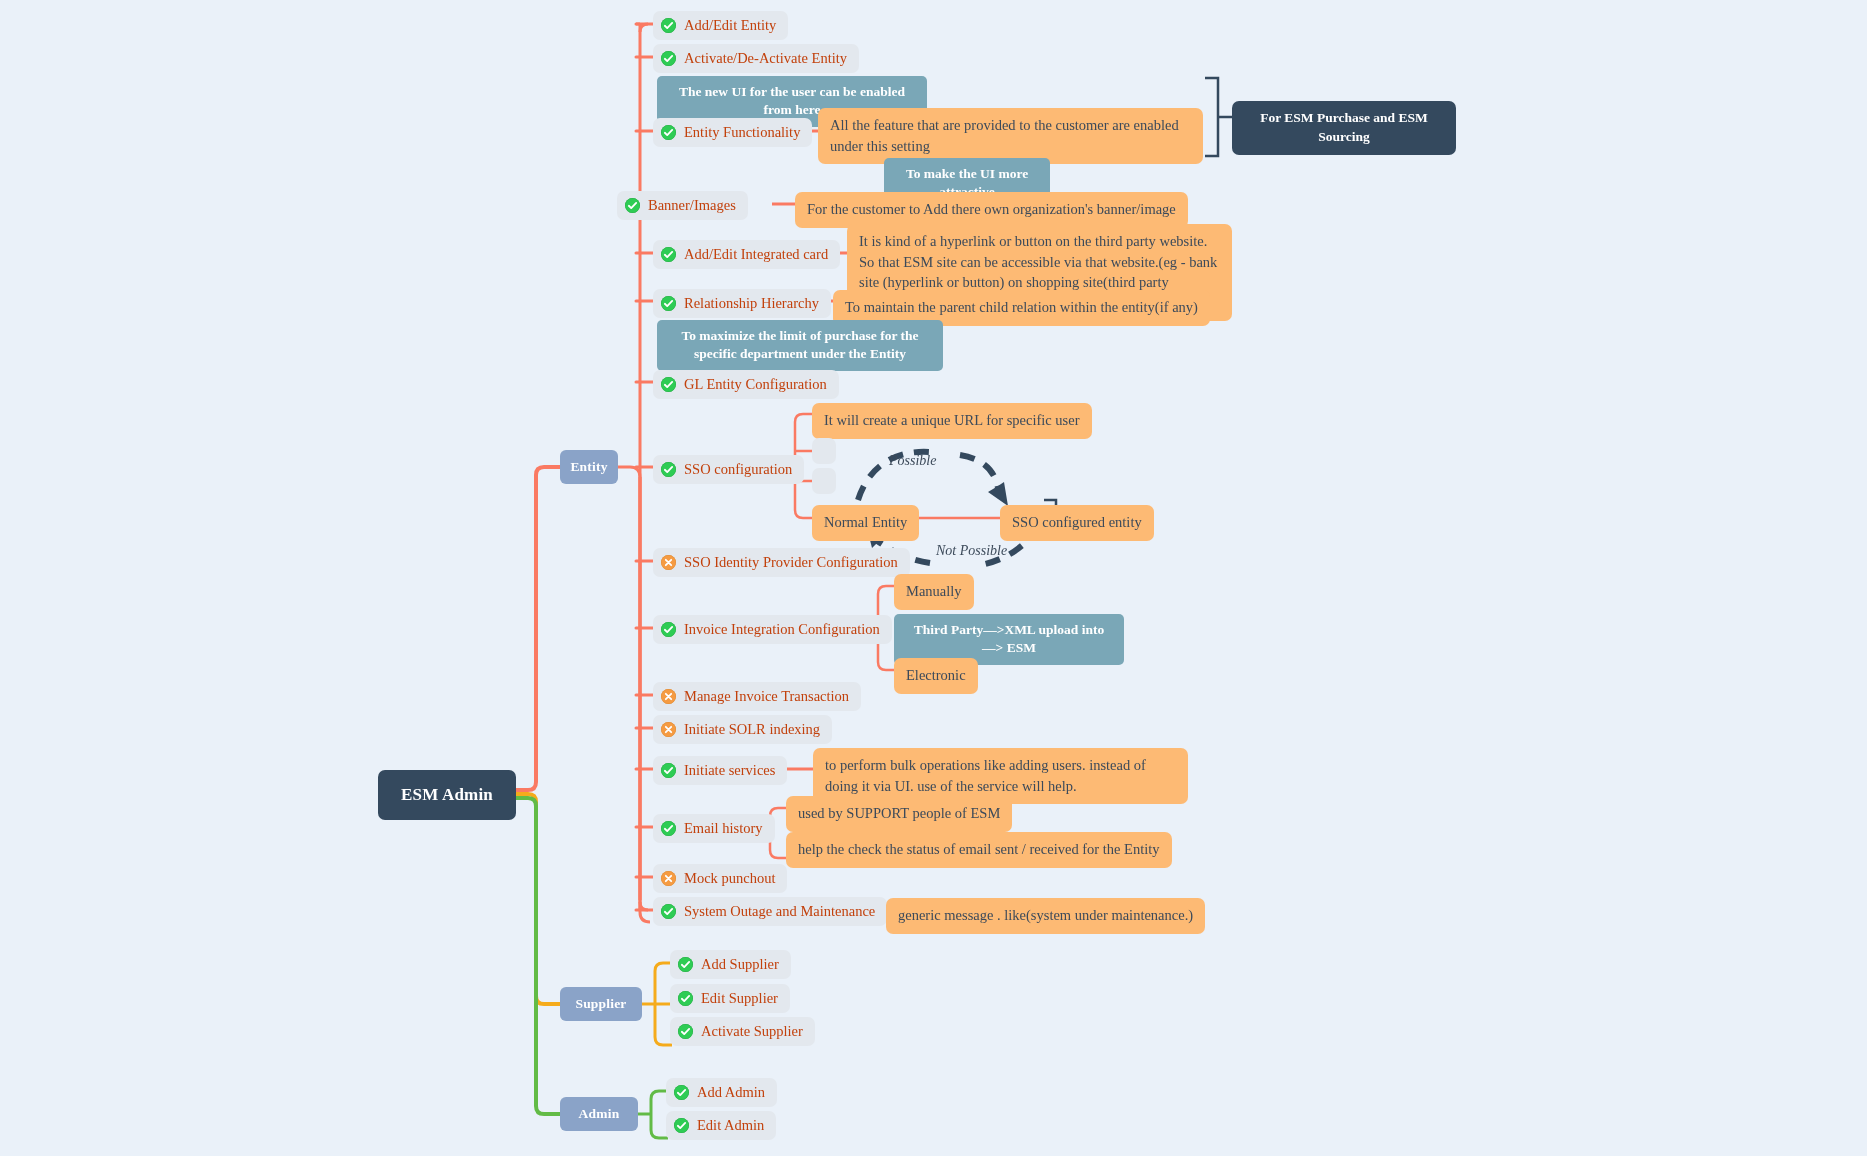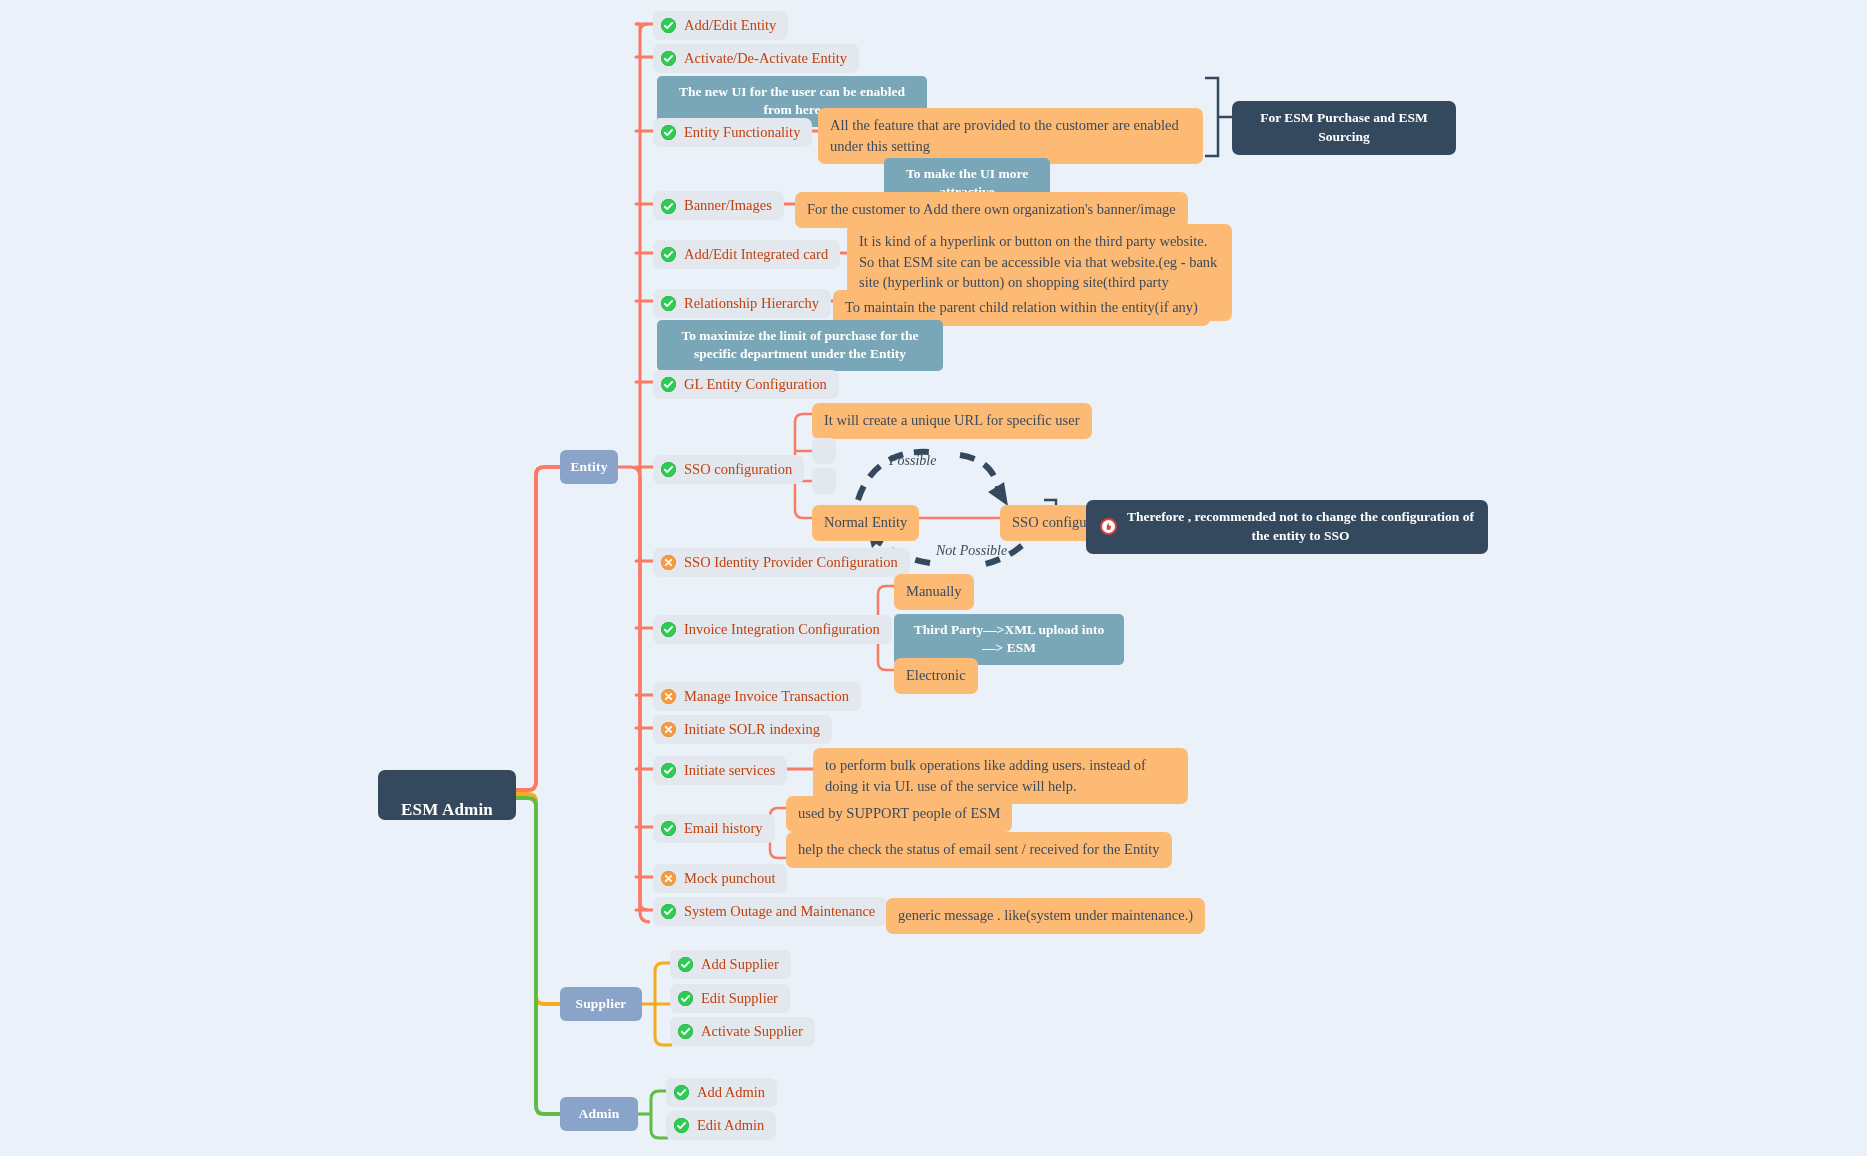--- a/index.html
+++ b/index.html
@@ -254,21 +254,21 @@
 
     <path d="M 858 500 C 870 462 900 450 930 452" stroke="#34495e" stroke-width="6" fill="none" stroke-dasharray="15,11" stroke-linecap="butt"></path>
     <path d="M 960 455 C 985 459 995 472 998 488" stroke="#34495e" stroke-width="6" fill="none" stroke-dasharray="15,11" stroke-linecap="butt"></path>
     <path d="M 998 486 L 988 492 L 1008 506 L 1004 482 Z" fill="#34495e"></path>
 
     <path d="M 1040 527 C 1020 552 1000 562 975 566" stroke="#34495e" stroke-width="6" fill="none" stroke-dasharray="15,11" stroke-linecap="butt"></path>
     <path d="M 930 563 C 905 559 890 550 876 540" stroke="#34495e" stroke-width="6" fill="none" stroke-dasharray="15,11" stroke-linecap="butt"></path>
     <path d="M 878 542 L 888 536 L 866 524 L 872 548 Z" fill="#34495e"></path>
   </svg>
 
-  <div class="node root-node" style="left:378px; top:770px; width:138px; height:50px;align-items:flex-end;">
+  <div class="node root-node" style="left:378px; top:770px; width:138px; height:50px;">
     <span>ESM Admin</span>
   </div>
 
   <div class="node branch-node" style="left:560px; top:450px; width:58px; height:34px;">
     <span>Entity</span>
   </div>
 
   <div class="node branch-node" style="left:560px; top:987px; width:82px; height:34px;">
     <span>Supplier</span>
   </div>
@@ -315,21 +315,21 @@
 
   <div class="darknote plain" style="left:1232px; top:101px; width:224px;">
     <span>For ESM Purchase and ESM Sourcing</span>
   </div>
 
   <div class="callout" style="left:884px; top:158px; width:166px;">
     <span>To make the UI more attractive</span>
     <span class="tail dn" style="left:73px; top:100%;"></span>
   </div>
 
-  <div class="node topic" style="left:653px; top:191px;align-items:flex-end;">
+  <div class="node topic" style="left:617px; top:191px;">
     <span class="status ok">
       <svg width="11" height="11" viewBox="0 0 12 12">
           <path d="M2 6.3 L4.6 8.8 L10 3.2" stroke="#fff" stroke-width="2" fill="none" stroke-linecap="round" stroke-linejoin="round"></path>
         </svg>
     </span>
     <span>Banner/Images</span>
   </div>
   <div class="detail nowrap" style="left:795px; top:192px;">
     <span>For the customer to Add there own organization's banner/image</span>
   </div>
@@ -392,28 +392,20 @@
     <span>Normal Entity</span>
   </div>
 
   <div class="detail nowrap" style="left:1000px; top:505px;">
     <span>SSO configured entity</span>
   </div>
 
   <span class="rel-label" style="left:889px; top:453px;">Possible</span>
   <span class="rel-label" style="left:936px; top:543px;">Not Possible</span>
 
-  <div class="darknote" style="left:1086px; top:500px; width:402px;">
-    <span class="bang-icon">
-      <svg width="9" height="9" viewBox="0 0 10 10">
-        <path d="M3 8.6 L3 4.6 L4.6 1.2 L5.6 1.6 L5 4.0 L7.6 4.0 L7.2 8.6 Z" fill="#e23b3b"></path>
-      </svg>
-    </span>
-    <span>Therefore , recommended not to change the configuration of the entity to SSO</span>
-  </div>
 
   <div class="node topic" style="left:653px; top:548px;">
     <span class="status no">
       <svg width="9" height="9" viewBox="0 0 10 10">
           <path d="M2 2 L8 8 M8 2 L2 8" stroke="#fff" stroke-width="2" stroke-linecap="round"></path>
         </svg>
     </span>
     <span>SSO Identity Provider Configuration</span>
   </div>
 

